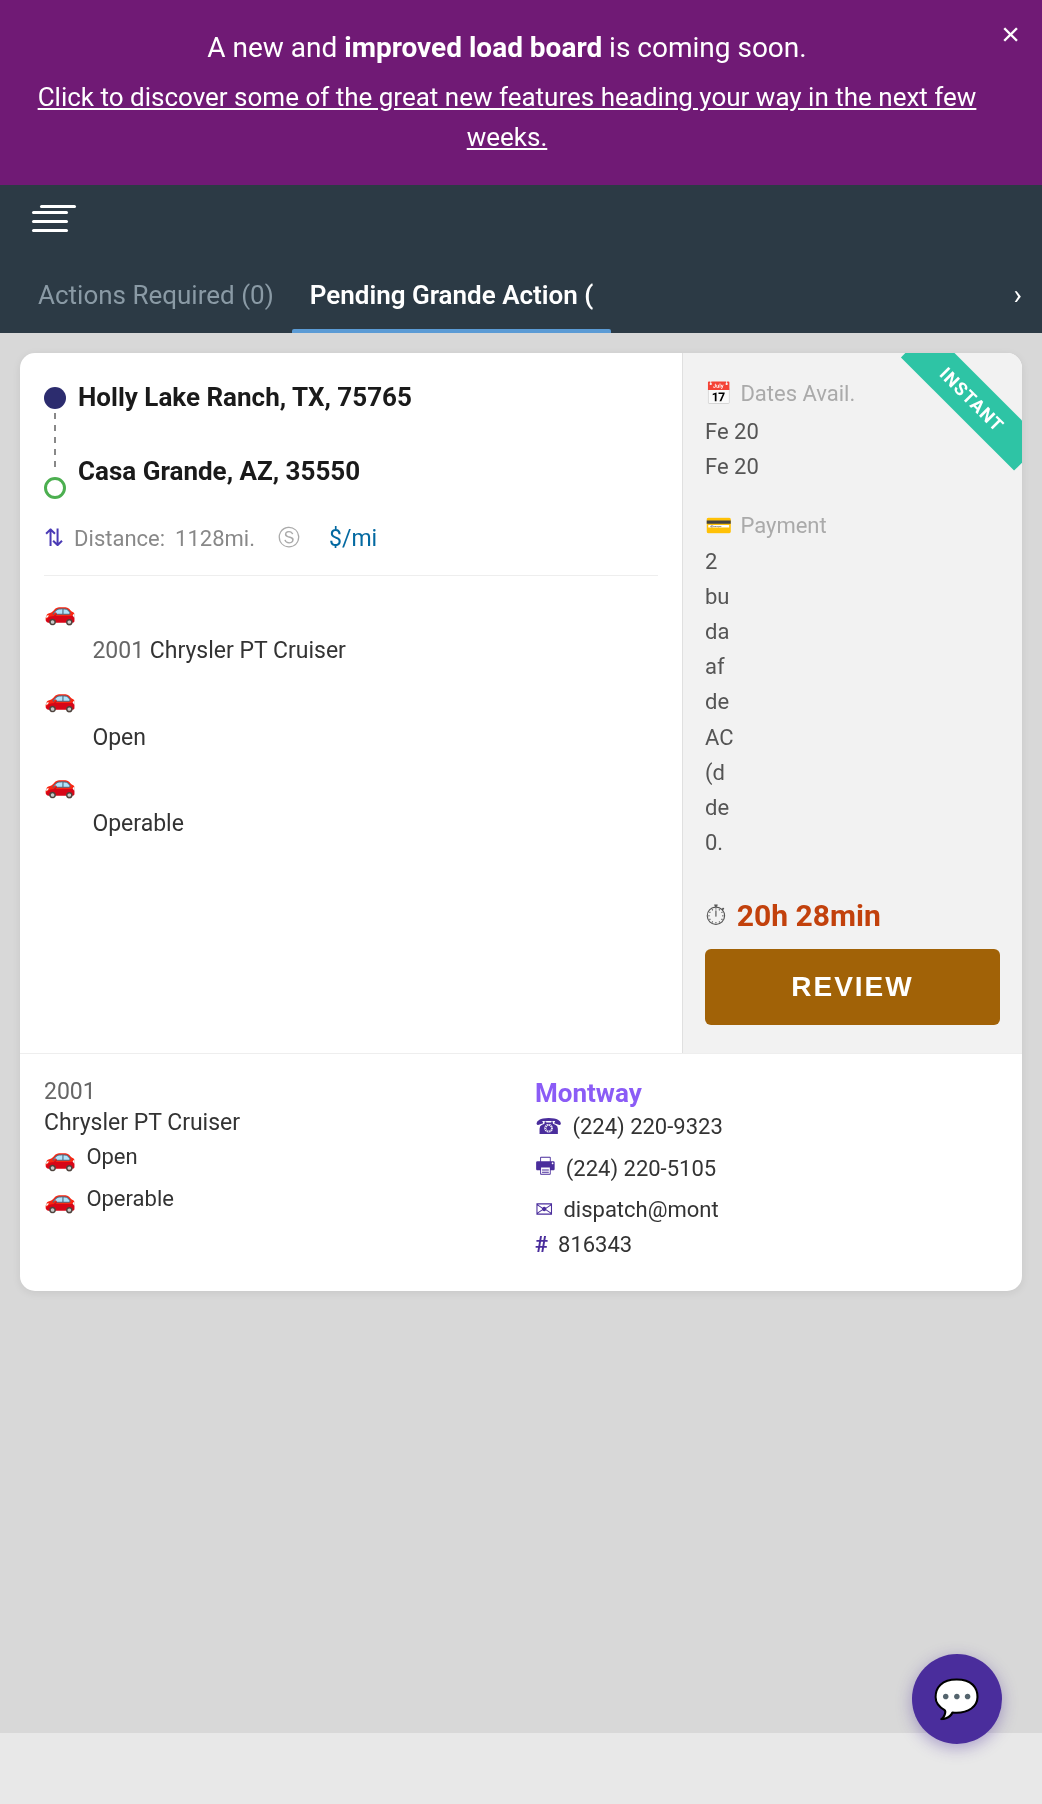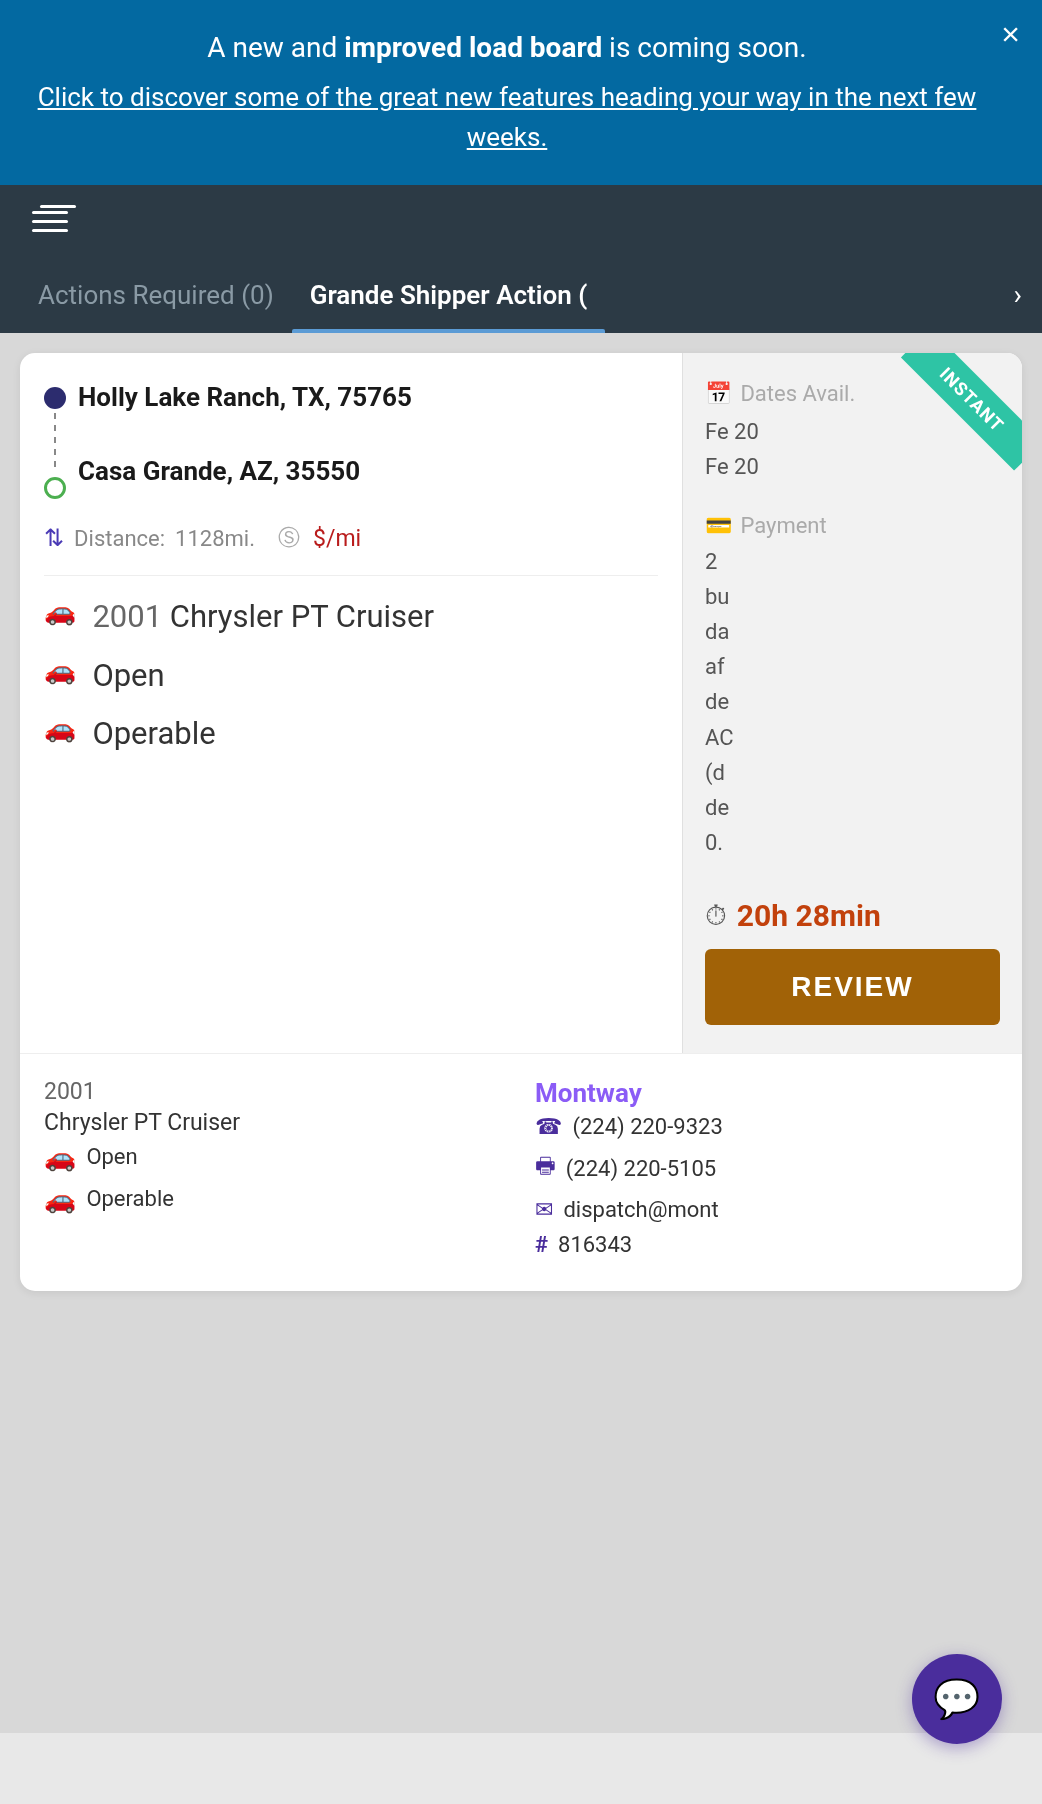--- a/index.html
+++ b/index.html
@@ -7,21 +7,21 @@
     body {
       font-family: -apple-system, BlinkMacSystemFont, 'Segoe UI', Roboto, sans-serif;
       background: #e8e8e8;
       width: 1042px;
       min-height: 1804px;
       overflow-x: hidden;
     }
 
     
     .banner {
-      background: #0369a1;
+      background: #701a75;
       color: white;
       text-align: center;
       padding: 28px 60px 28px 32px;
       position: relative;
       font-size: 28px;
       line-height: 1.4;
     }
     .banner-title {
       font-weight: 400;
       margin-bottom: 10px;
@@ -216,22 +216,23 @@
       line-height: 1.3;
     }
     .info-icon {
       font-size: 22px;
       color: #aaa;
       flex-shrink: 0;
       width: 28px;
       text-align: center;
     }
     .info-label {
-      color: #b91c1c;
+      color: #0369a1;
       font-size: 23px;
+      margin-left: 16px;
     }
 
     
     .distance-row {
       display: flex;
       align-items: center;
       gap: 10px;
       margin-bottom: 22px;
     }
     .distance-icon {
@@ -257,23 +258,24 @@
       gap: 16px;
       margin-bottom: 12px;
     }
     .vehicle-icon {
       font-size: 26px;
       color: #888;
       flex-shrink: 0;
       margin-top: 2px;
     }
     .vehicle-info {
-      font-size: 31px;
+      font-size: 23px;
       color: #333;
       line-height: 1.5;
+      margin-top: 40px;
     }
     .vehicle-year {
       color: #666;
     }
 
     
     .card-right {
       width: 340px;
       background: #f2f2f2;
       padding: 28px 22px;
@@ -447,21 +449,21 @@
     <span></span>
     <span class="notification-dot"></span>
   </button>
 </nav>
 
 <div class="tabs">
   <div class="tab">
     <span>Actions Required (0)</span>
   </div>
   <div class="tab active">
-    <span>Grande Shipper Action (</span>
+    <span>Pending Grande Action (</span>
   </div>
   <div class="tabs-arrow">›</div>
 </div>
 
 <div class="content-area">
 
   <div class="card-wrapper">
     <div class="card-top">
 
       <div class="card-left">

